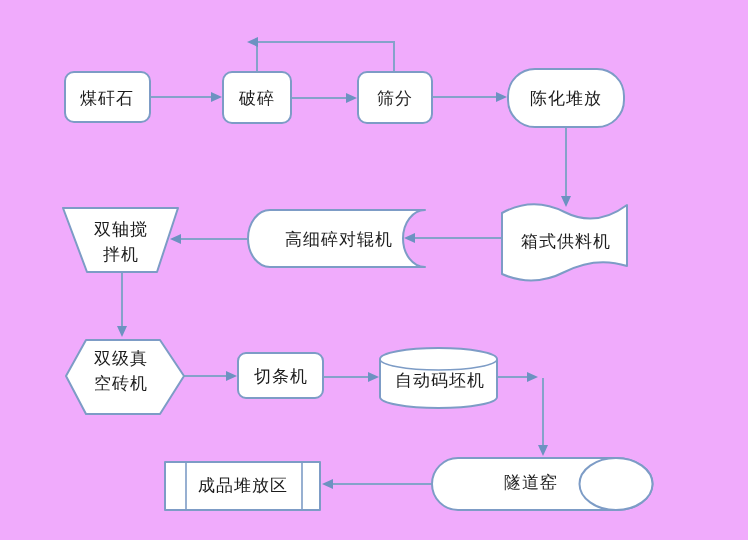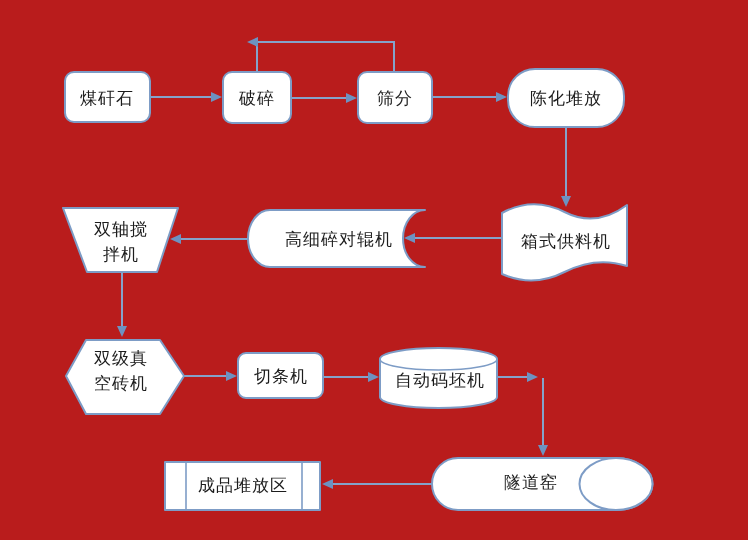--- a/index.html
+++ b/index.html
@@ -5,21 +5,21 @@
   html, body {
     margin: 0;
     padding: 0;
     background: #ffffff;
     font-family: "DejaVu Sans", "Liberation Sans", sans-serif;
   }
   .canvas {
     position: relative;
     width: 748px;
     height: 540px;
-    background: #b91c1c;
+    background: #f0abfc;
     overflow: hidden;
   }
   svg { display: block; }
   .shape {
     fill: #ffffff;
     stroke: #7d9cc6;
     stroke-width: 2;
     stroke-linejoin: round;
   }
   .inner-line {

